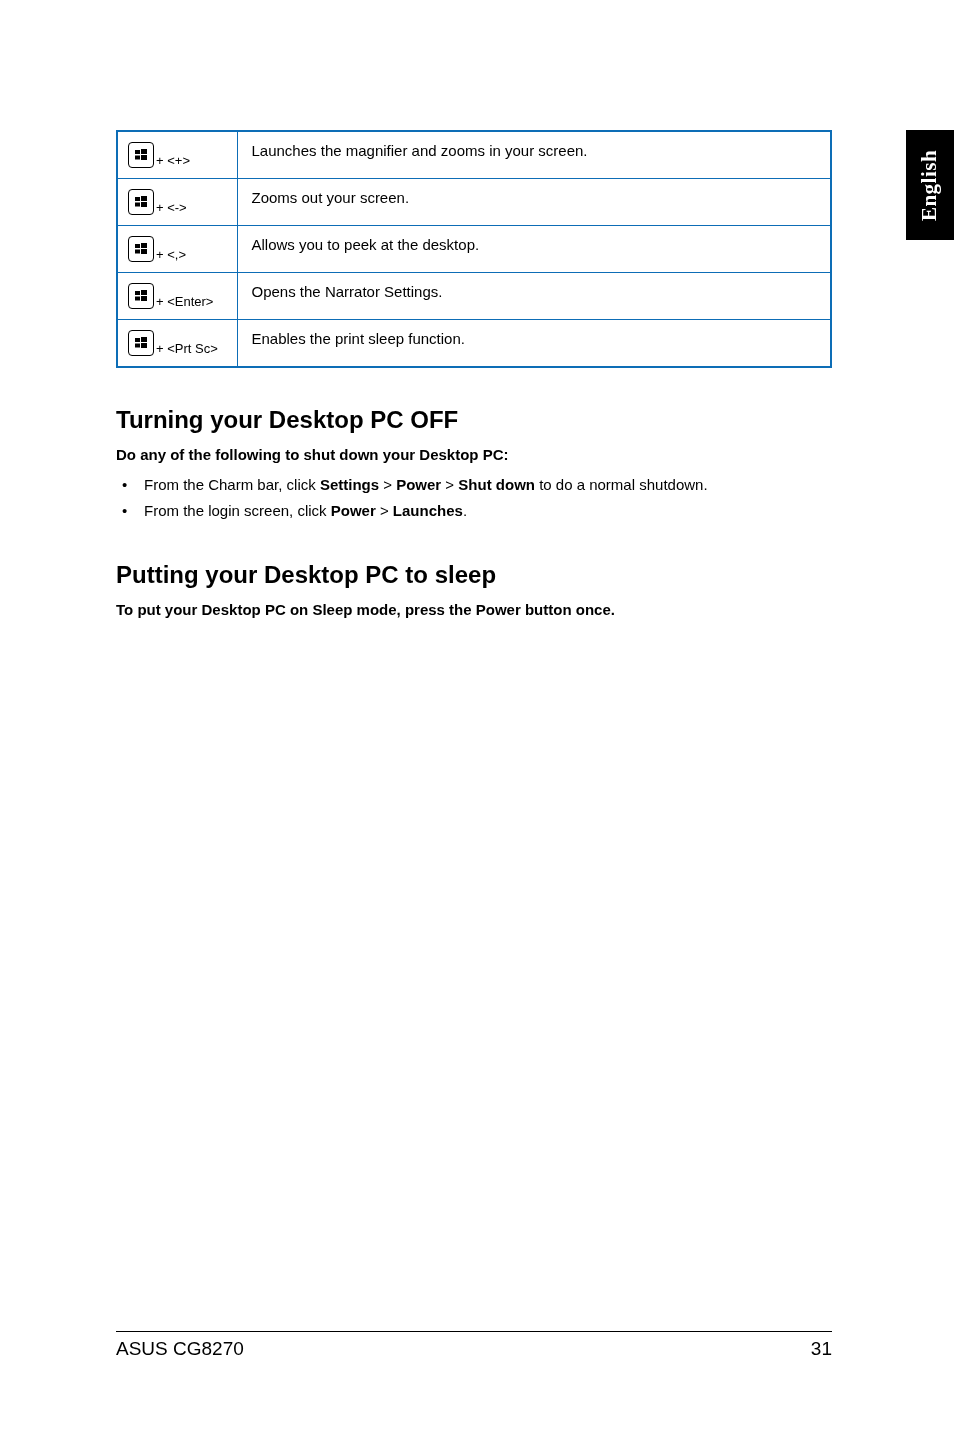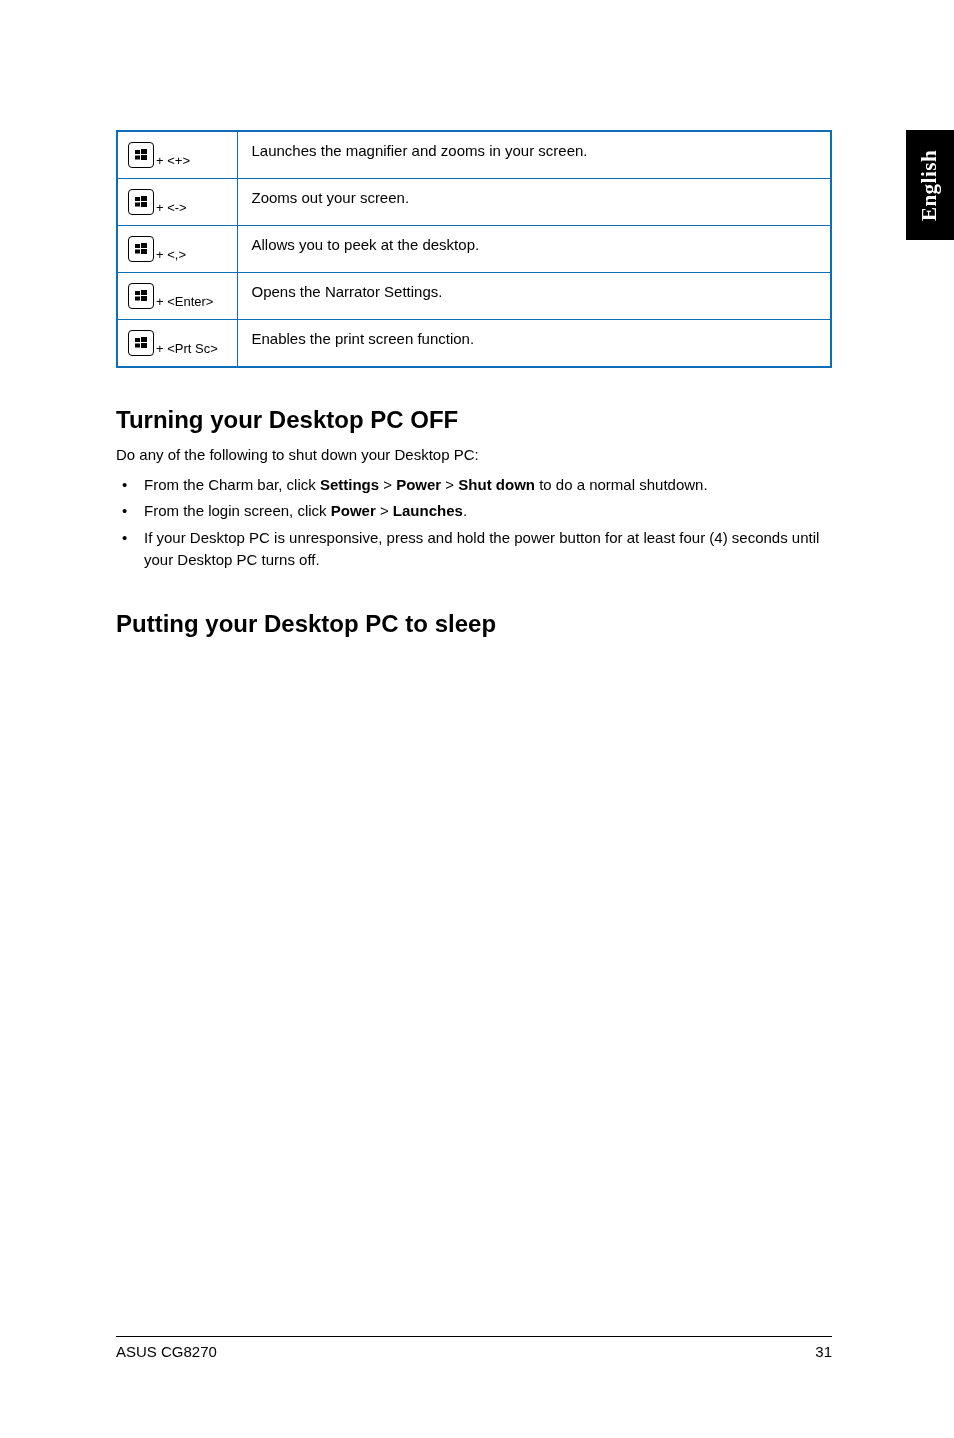--- a/index.html
+++ b/index.html
@@ -84,20 +84,21 @@
   }
   h3.subsection {
     font-size: 15px;
     font-weight: bold;
     margin-bottom: 8px;
   }
   p.body {
     font-size: 15px;
     line-height: 1.45;
     margin-bottom: 4px;
+    font-weight: bold;
   }
   ul.steps {
     list-style: none;
     padding-left: 0;
     margin-top: 8px;
   }
   ul.steps li {
     font-size: 15px;
     line-height: 1.5;
     padding-left: 28px;
@@ -110,21 +111,21 @@
     left: 6px;
     top: 0;
   }
   .footer {
     position: absolute;
     bottom: 78px;
     left: 116px;
     width: 716px;
     border-top: 1px solid #000;
     padding-top: 6px;
-    font-size: 15px;
+    font-size: 19px;
     display: flex;
     justify-content: space-between;
   }
 </style>
 </head>
 <body>
 
 <div class="side-tab">
   <span>English</span>
 </div>
@@ -169,33 +170,33 @@
               </svg></span><span class="plus-suffix">+ &lt;Enter&gt;</span></td>
           <td>Opens the Narrator Settings.</td>
         </tr>
         <tr>
           <td class="keycell"><span class="winkey"><svg width="12" height="12" viewBox="0 0 12 12">
                 <rect x="0" y="1" width="5" height="4" fill="#000"></rect>
                 <rect x="6" y="0" width="6" height="5" fill="#000"></rect>
                 <rect x="0" y="6.5" width="5" height="4" fill="#000"></rect>
                 <rect x="6" y="6" width="6" height="5" fill="#000"></rect>
               </svg></span><span class="plus-suffix">+ &lt;Prt Sc&gt;</span></td>
-          <td>Enables the print screen function.</td>
+          <td>Enables the print sleep function.</td>
         </tr>
       </tbody>
   </table>
 
   <h2 class="section">Turning your Desktop PC OFF</h2>
   <p class="body">Do any of the following to shut down your Desktop PC:</p>
   <ul class="steps" id="off-bullets">
       <li>From the Charm bar, click <b>Settings</b> &gt; <b>Power</b> &gt; <b>Shut down</b> to do a normal shutdown.</li>
       <li>From the login screen, click <b>Power</b> &gt; <b>Launches</b>.</li>
-      <li>If your Desktop PC is unresponsive, press and hold the power  button for at least four (4) seconds until your Desktop PC turns off.</li>
     </ul>
 
   <h2 class="section">Putting your Desktop PC to sleep</h2>
+  <p class="body">To put your Desktop PC on Sleep mode, press the Power button once.</p>
 
 </div>
 
 <div class="footer">
   <span>ASUS CG8270</span>
   <span>31</span>
 </div>
 
 </body></html>

